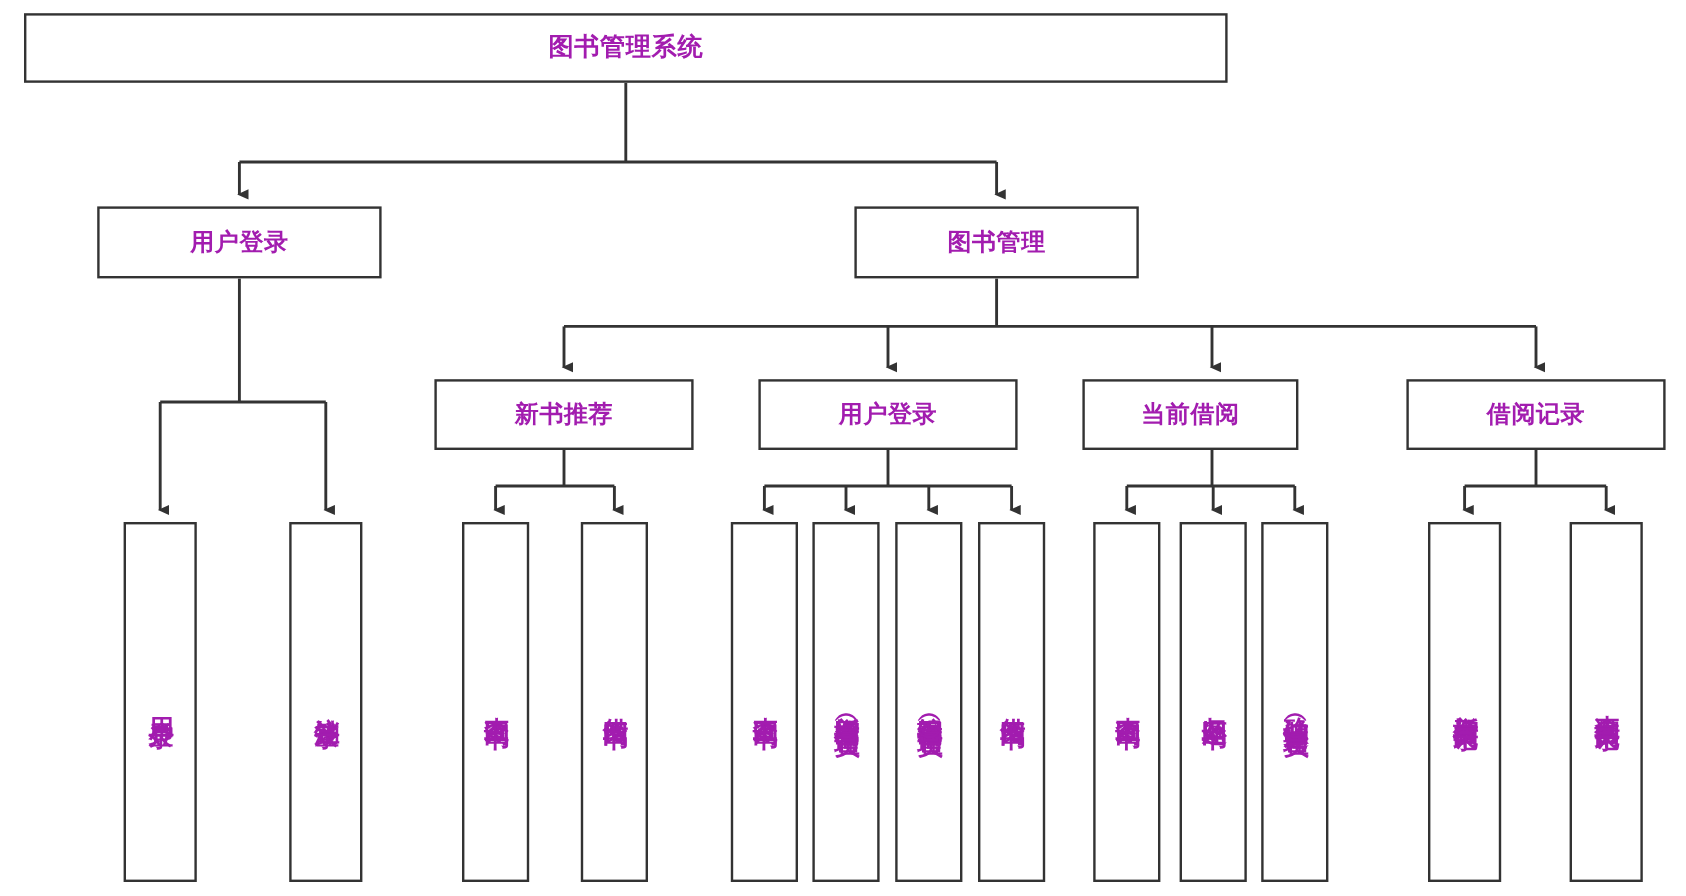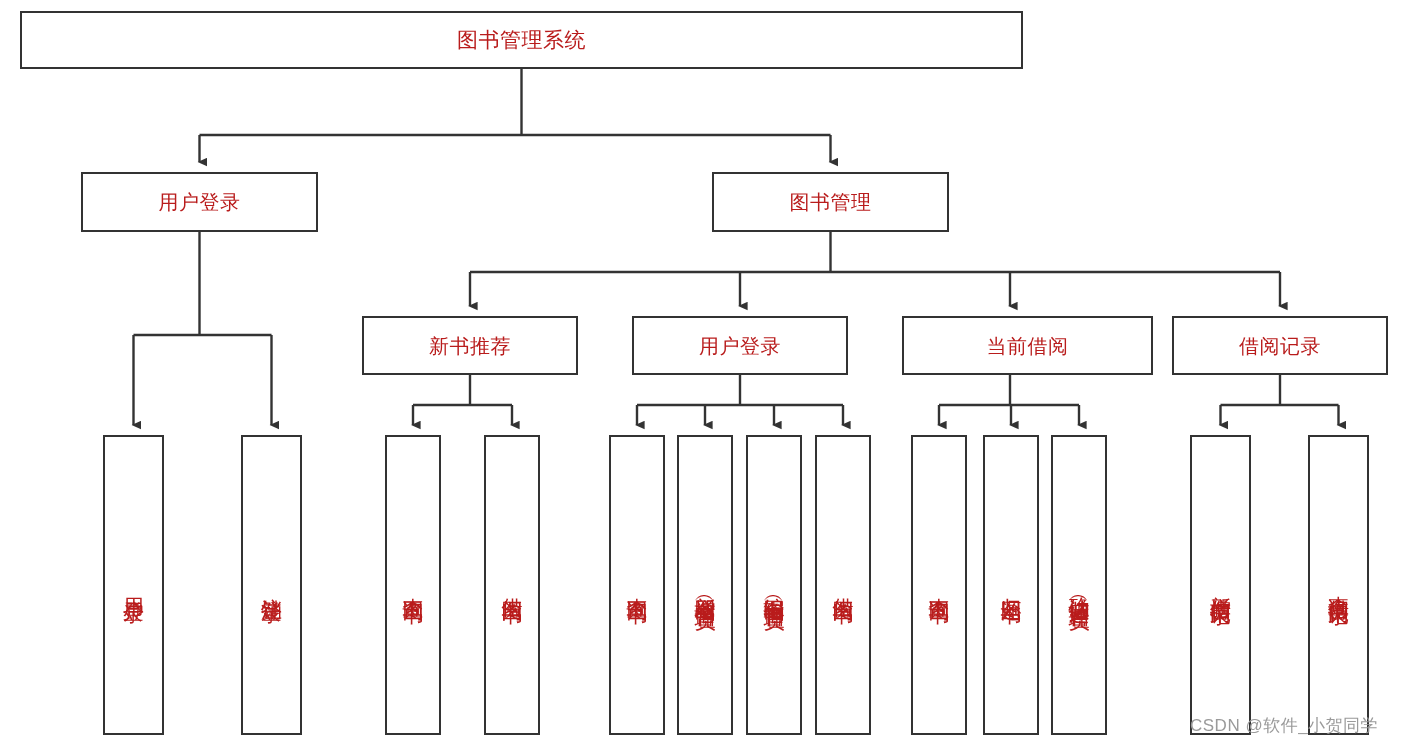--- a/index.html
+++ b/index.html
@@ -25,21 +25,22 @@
     height: 747px;
   }
   .node {
     position: absolute;
     box-sizing: border-box;
     background: #ffffff;
     border: 2px solid #333333;
     display: flex;
     align-items: center;
     justify-content: center;
-    color: #b91c1c;
+    color: #a21caf;
+    font-weight: bold;
   }
   .node-h .node-label {
     font-size: 20px;
     line-height: 1.2;
     letter-spacing: 0.5px;
     white-space: nowrap;
   }
   .node-root .node-label { font-size: 21px; }
   .node-v {
     align-items: flex-start;
@@ -137,21 +138,21 @@
   <div class="node node-h" style="left:712px; top:172px; width:237px; height:60px;">
     <span class="node-label">图书管理</span>
   </div>
 
   <div class="node node-h" style="left:362px; top:316px; width:216px; height:59px;">
     <span class="node-label">新书推荐</span>
   </div>
   <div class="node node-h" style="left:632px; top:316px; width:216px; height:59px;">
     <span class="node-label">用户登录</span>
   </div>
-  <div class="node node-h" style="left:902px; top:316px; width:251px; height:59px;">
+  <div class="node node-h" style="left:902px; top:316px; width:180px; height:59px;">
     <span class="node-label">当前借阅</span>
   </div>
   <div class="node node-h" style="left:1172px; top:316px; width:216px; height:59px;justify-content:center;">
     <span class="node-label">借阅记录</span>
   </div>
 
   <div class="node node-v" style="left:103px; top:435px; width:61px; height:300px;">
     <span class="node-label">用户登录</span>
   </div>
   <div class="node node-v" style="left:241px; top:435px; width:61px; height:300px;">
@@ -188,15 +189,14 @@
     <span class="node-label">确认归还（管理员）</span>
   </div>
 
   <div class="node node-v" style="left:1190px; top:435px; width:61px; height:300px;">
     <span class="node-label">新增借阅记录</span>
   </div>
   <div class="node node-v" style="left:1308px; top:435px; width:61px; height:300px;">
     <span class="node-label">查询借阅记录</span>
   </div>
 
-  <div class="watermark" style="left:1190px; top:714px;">CSDN @软件_小贺同学</div>
 
 </div>
 
 </body></html>

